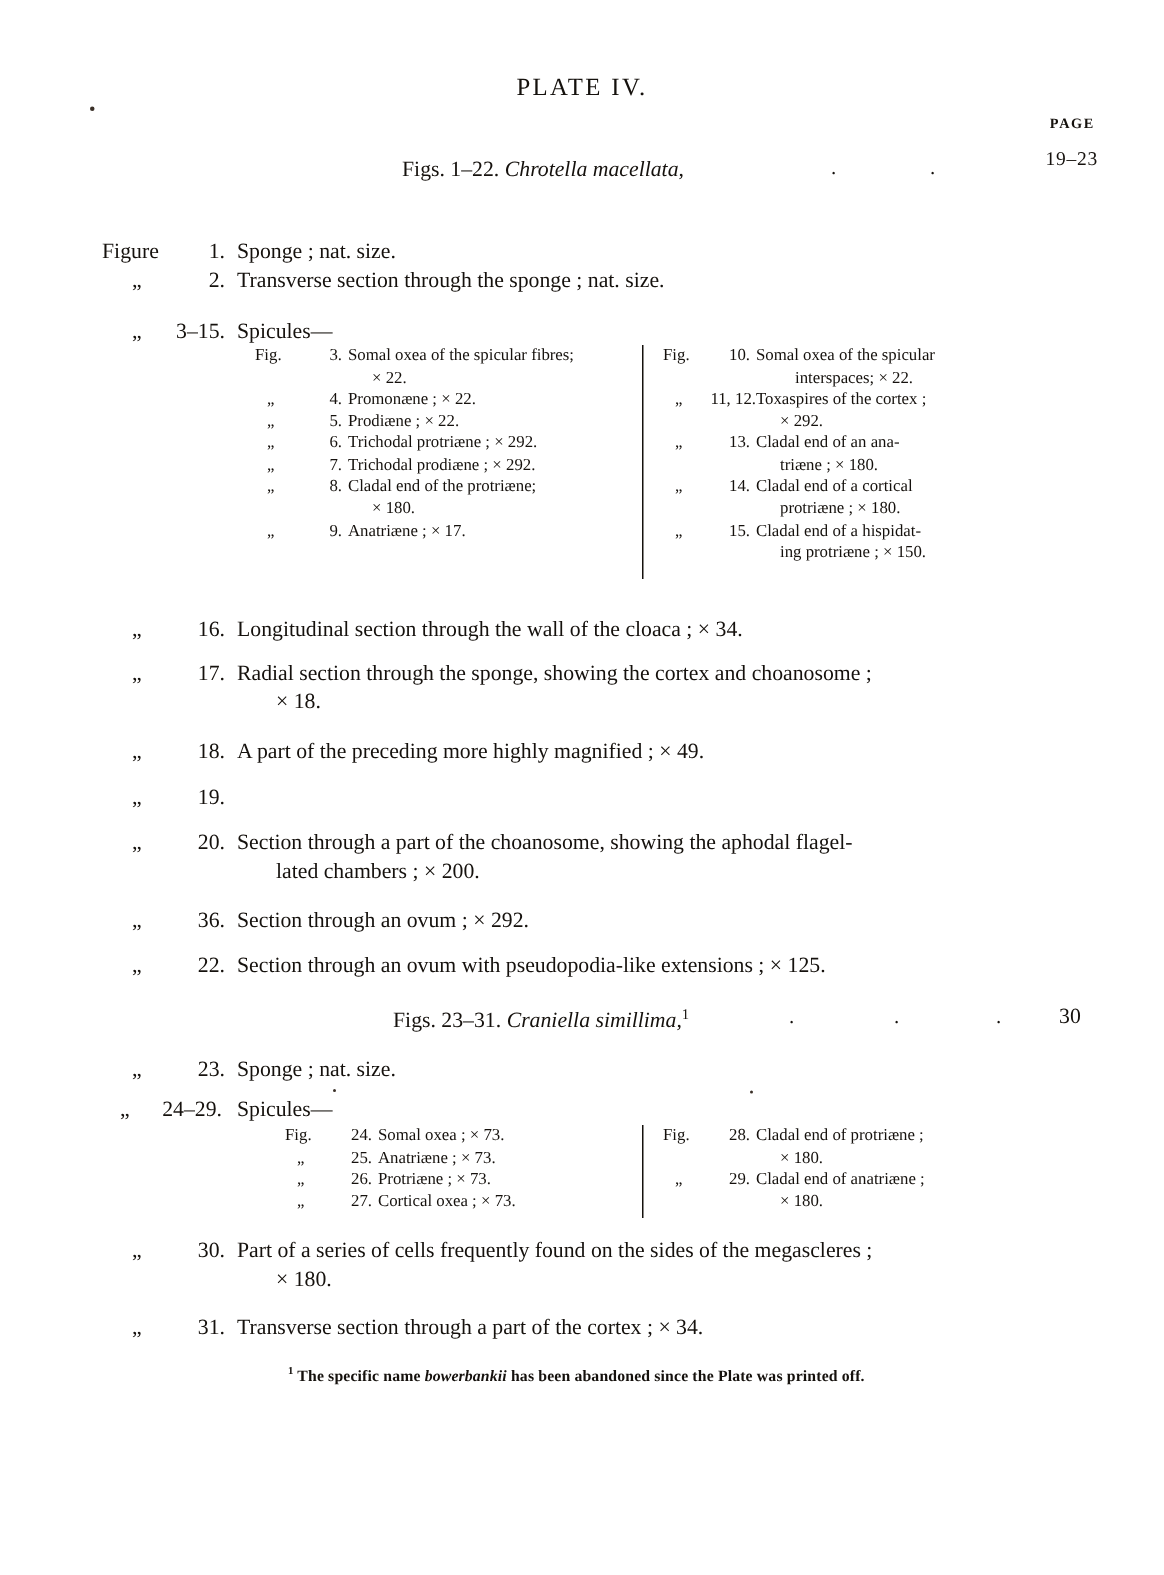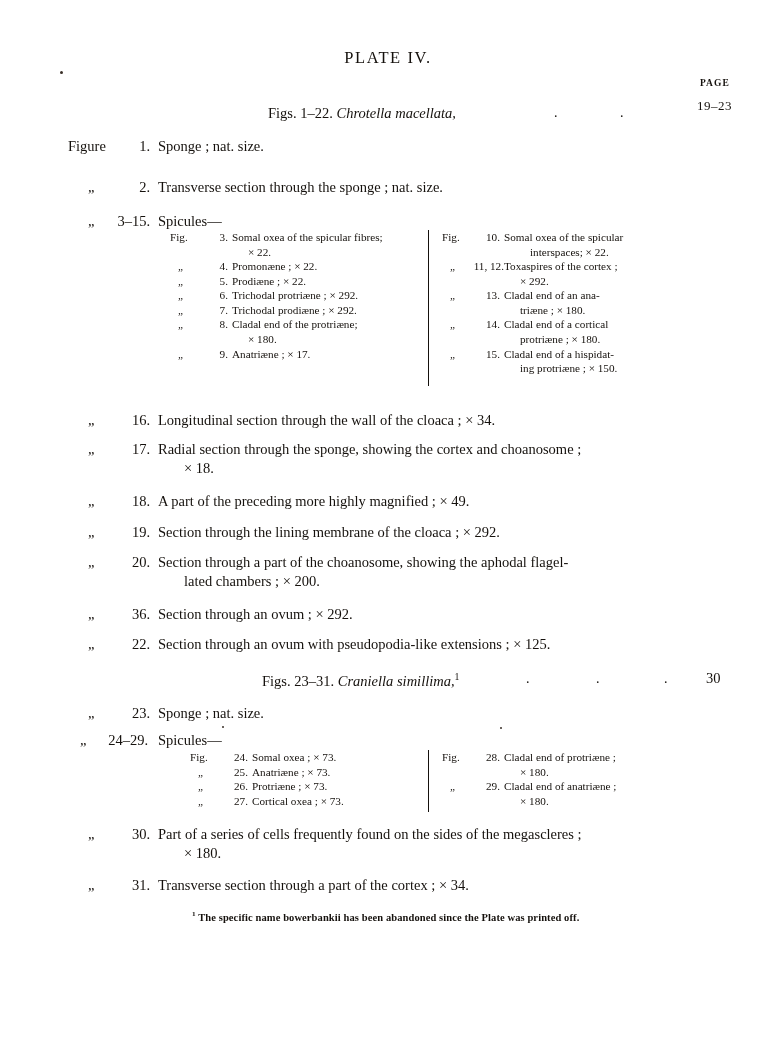--- a/index.html
+++ b/index.html
@@ -143,20 +143,21 @@
   }
   .srow.wide .snum { left: 18px; width: 44px; }
   
   .footnote {
     position: absolute;
     font-size: 10.5px;
     font-weight: 700;
     letter-spacing: 0.1px;
   }
   .footnote .fn-ital {
+    font-style: italic;
   }
   .sup {
     font-size: 0.68em;
     vertical-align: super;
   }
 </style>
 </head>
 <body>
 
 <div class="page">
@@ -169,21 +170,21 @@
   <div class="page-label">PAGE</div>
   <div class="page-range">19–23</div>
 
   <div class="figs-head" style="left:268px; top:105px;">
     <span>Figs. 1–22.</span>
     <span class="ital">Chrotella macellata,</span>
   </div>
   <div class="leader-dot" style="left:554px; top:105px;">.</div>
   <div class="leader-dot" style="left:620px; top:105px;">.</div>
 
-  <div class="entry" style="left:68px; top:137px; width:640px;">
+  <div class="entry" style="left:68px; top:159px; width:640px;">
     <span class="marker">Figure</span>
     <span class="num">1.</span>
     <span class="txt">Sponge ; nat. size.</span>
   </div>
 
   <div class="entry" style="left:68px; top:178px; width:640px;">
     <span class="marker ditto" style="left:20px;">„</span>
     <span class="num">2.</span>
     <span class="txt">Transverse section through the sponge ; nat. size.</span>
   </div>
@@ -302,21 +303,20 @@
 
   <div class="entry" style="left:68px; top:492px; width:640px;">
     <span class="marker ditto" style="left:20px;">„</span>
     <span class="num">18.</span>
     <span class="txt">A part of the preceding more highly magnified ; × 49.</span>
   </div>
 
   <div class="entry" style="left:68px; top:523px; width:640px;">
     <span class="marker ditto" style="left:20px;">„</span>
     <span class="num">19.</span>
-    <span class="txt">Section through the lining membrane of the cloaca ; × 292.</span>
   </div>
 
   <div class="entry" style="left:68px; top:553px; width:640px;">
     <span class="marker ditto" style="left:20px;">„</span>
     <span class="num">20.</span>
     <span class="txt">Section through a part of the choanosome, showing the aphodal flagel-</span>
     <span class="txt">
         <span class="cont">lated chambers ; × 200.</span>
       </span>
   </div>

